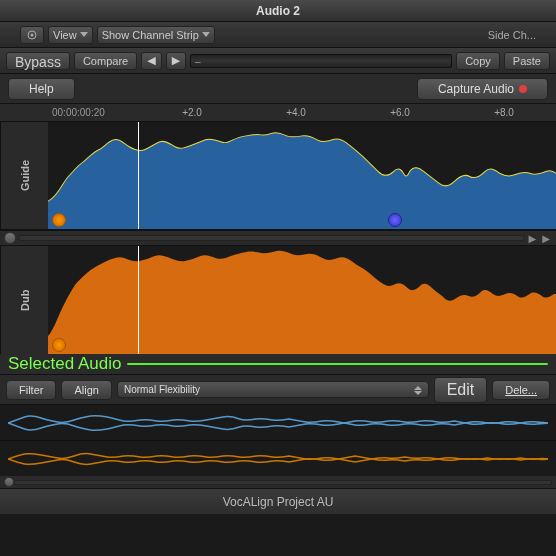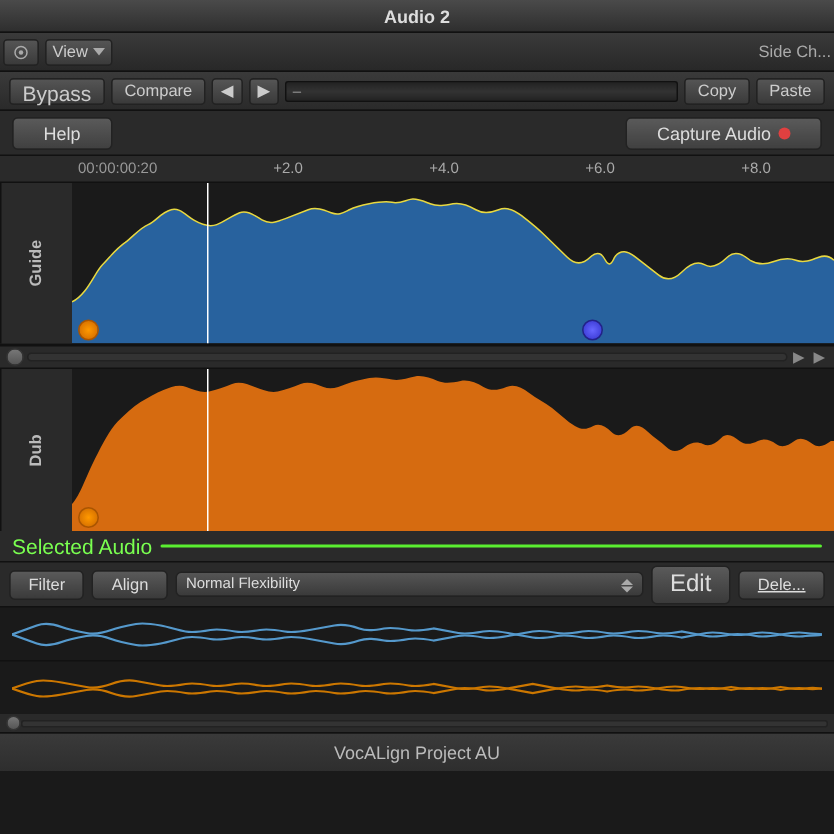--- a/index.html
+++ b/index.html
@@ -27,21 +27,21 @@
       font-size: 12px;
       font-weight: bold;
     }
 
     
     #toolbar1 {
       background: linear-gradient(to bottom, #3a3a3a, #282828);
       height: 26px;
       display: flex;
       align-items: center;
-      padding: 0 2px;
+      padding: 0 20px;
       gap: 4px;
       border-bottom: 1px solid #111;
     }
     .toolbar-icon-btn {
       background: linear-gradient(to bottom, #555, #3a3a3a);
       border: 1px solid #222;
       border-radius: 3px;
       color: #ccc;
       font-size: 11px;
       padding: 1px 5px;
@@ -276,21 +276,21 @@
     #selected-audio-bar {
       height: 20px;
       background: #2a2a2a;
       display: flex;
       align-items: center;
       padding: 0 8px;
       gap: 6px;
     }
     .selected-audio-label {
       color: #7aff50;
-      font-size: 14px;
+      font-size: 17px;
     }
     .selected-line {
       flex: 1;
       height: 2px;
       background: #5aee30;
       border-radius: 1px;
     }
 
     
     #controls-row {
@@ -483,20 +483,24 @@
 
 <div id="toolbar1">
   <div class="toolbar-icon-btn">
     <svg width="12" height="12" viewBox="0 0 12 12">
       <circle cx="6" cy="6" r="4" stroke="#aaa" stroke-width="1" fill="none"></circle>
       <circle cx="6" cy="6" r="1.5" fill="#aaa"></circle>
     </svg>
   </div>
   <div class="toolbar-dropdown">
     <span>View</span>
+    <span class="arrow-down"></span>
+  </div>
+  <div class="toolbar-dropdown">
+    <span>Show Channel Strip</span>
     <span class="arrow-down"></span>
   </div>
   <div class="spacer-flex"></div>
   <span class="side-ch-label">Side Ch...</span>
 </div>
 
 <div id="toolbar2">
   <button class="bypass-btn">Bypass</button>
   <button class="compare-btn">Compare</button>
   <button class="nav-btn">◀</button>

